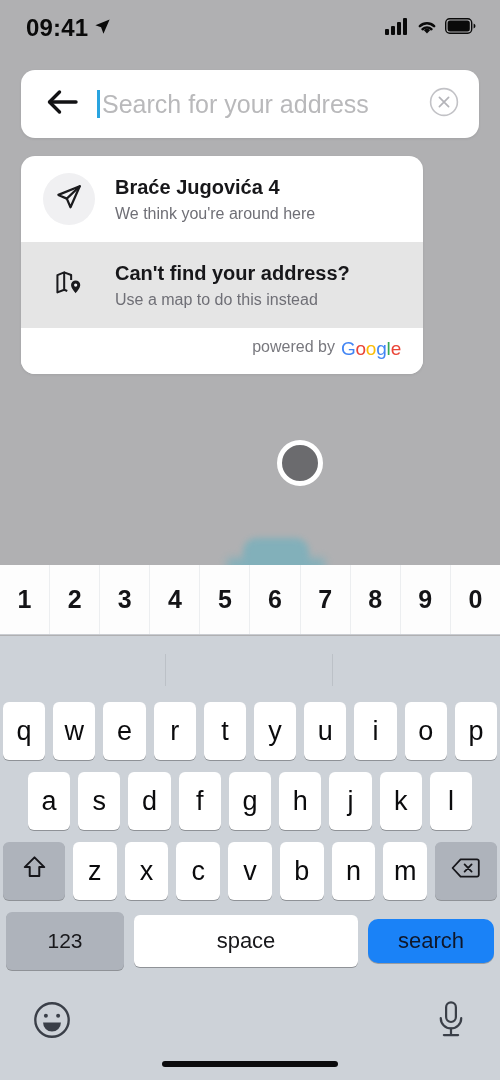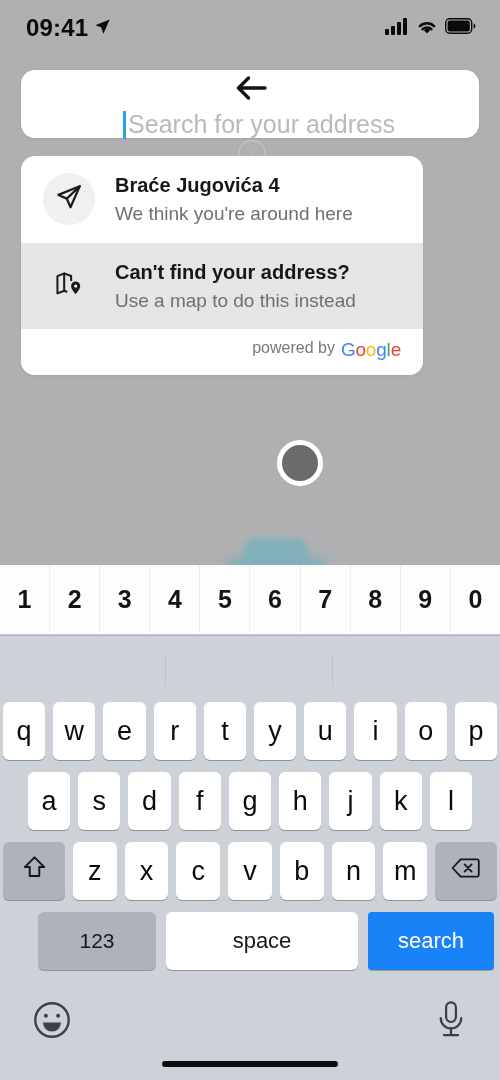--- a/index.html
+++ b/index.html
@@ -67,21 +67,20 @@
   
   .searchbar {
     position: absolute;
     left: 21px; top: 70px;
     width: 458px; height: 68px;
     background: #ffffff;
     border-radius: 14px;
     display: flex; align-items: center;
     padding: 0 18px 0 22px;
     box-shadow: 0 1px 3px rgba(0,0,0,0.08);
-    flex-direction: column;
   }
   .back-btn {
     width: 40px; height: 40px;
     display: flex; align-items: center; justify-content: center;
     flex: 0 0 auto;
   }
   .search-field {
     flex: 1 1 auto;
     display: flex; align-items: center;
     height: 40px;
@@ -128,21 +127,21 @@
     display: flex; align-items: center; justify-content: center;
     flex: 0 0 auto;
   }
   .sugg-row.highlight .sugg-icon { background: transparent; }
   .sugg-text { margin-left: 20px; }
   .sugg-title {
     font-size: 20px; font-weight: bold; color: #17171a;
     line-height: 1.35;
   }
   .sugg-sub {
-    font-size: 19px; color: #6f6f76;
+    font-size: 16px; color: #6f6f76;
     line-height: 1.35; margin-top: 2px;
   }
   .powered {
     display: flex; align-items: flex-start; justify-content: flex-end;
     padding: 10px 22px 14px 0;
     background: #ffffff;
   }
   .powered-label {
     font-size: 16px; color: #78787e; margin-right: 6px;
   }
@@ -208,44 +207,43 @@
   .key.wide {
     flex: 0 0 62px;
     background: #aeb3bb;
     box-shadow: 0 1px 0 rgba(0,0,0,0.3);
   }
   .bottomrow {
     display: flex; align-items: center;
     gap: 10px;
     padding: 0 6px;
     margin-bottom: 0;
-    margin-left: 32px;
   }
   .key-123 {
     flex: 0 0 118px; height: 58px;
     background: #aeb3bb;
     border-radius: 6px;
     display: flex; align-items: center; justify-content: center;
     font-size: 21px; color: #18181b;
     box-shadow: 0 1px 0 rgba(0,0,0,0.3);
   }
   .key-space {
-    flex: 1 1 auto; height: 58px;
+    flex: 1 1 auto; height: 52px;
     background: #ffffff;
     border-radius: 6px;
     display: flex; align-items: center; justify-content: center;
     font-size: 22px; color: #18181b;
     box-shadow: 0 1px 0 rgba(0,0,0,0.3);
   }
   .key-search {
-    flex: 0 0 126px; height: 58px;
+    flex: 0 0 126px; height: 44px;
     background: #1a82f7;
-    border-radius: 4px;
-    display: flex; align-items: center; justify-content: center;
-    font-size: 22px; color: #ffffff;
+    border-radius: 10px;
+    display: flex; align-items: center; justify-content: center;
+    font-size: 22px; color: #0f172a;
     box-shadow: 0 1px 0 rgba(0,0,0,0.25);
   }
   .kb-footer {
     height: 72px;
     display: flex; align-items: center;
     justify-content: space-between;
     padding: 0 32px;
     margin-top: 16px;
   }
   .home-indicator {

